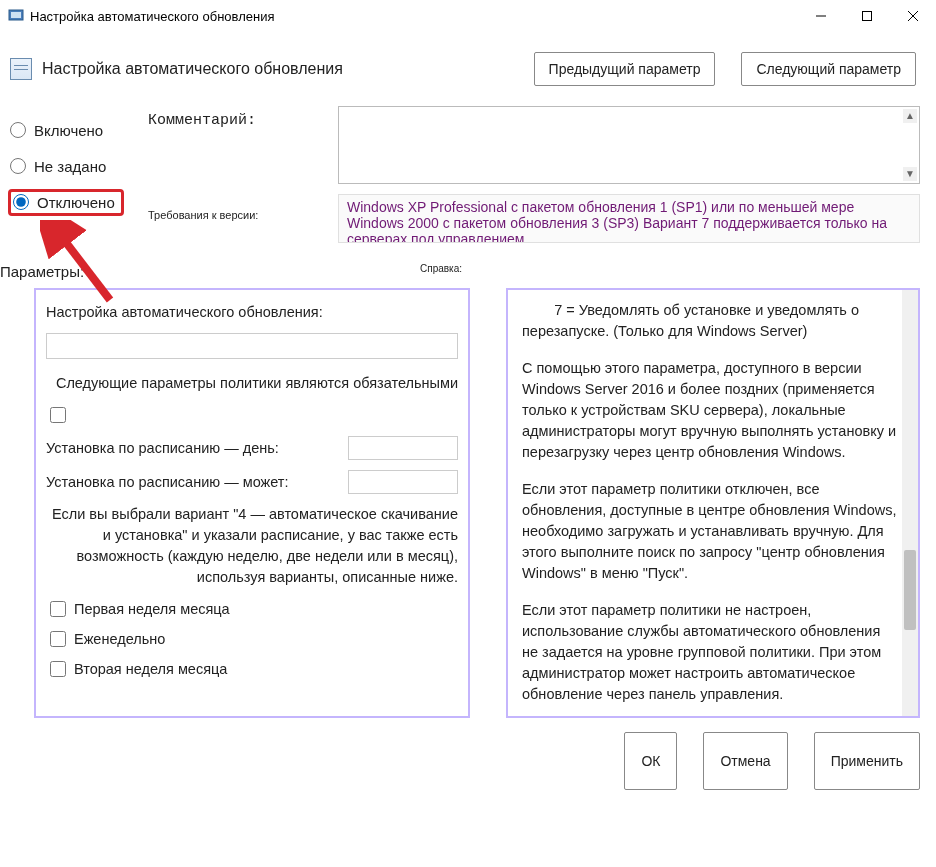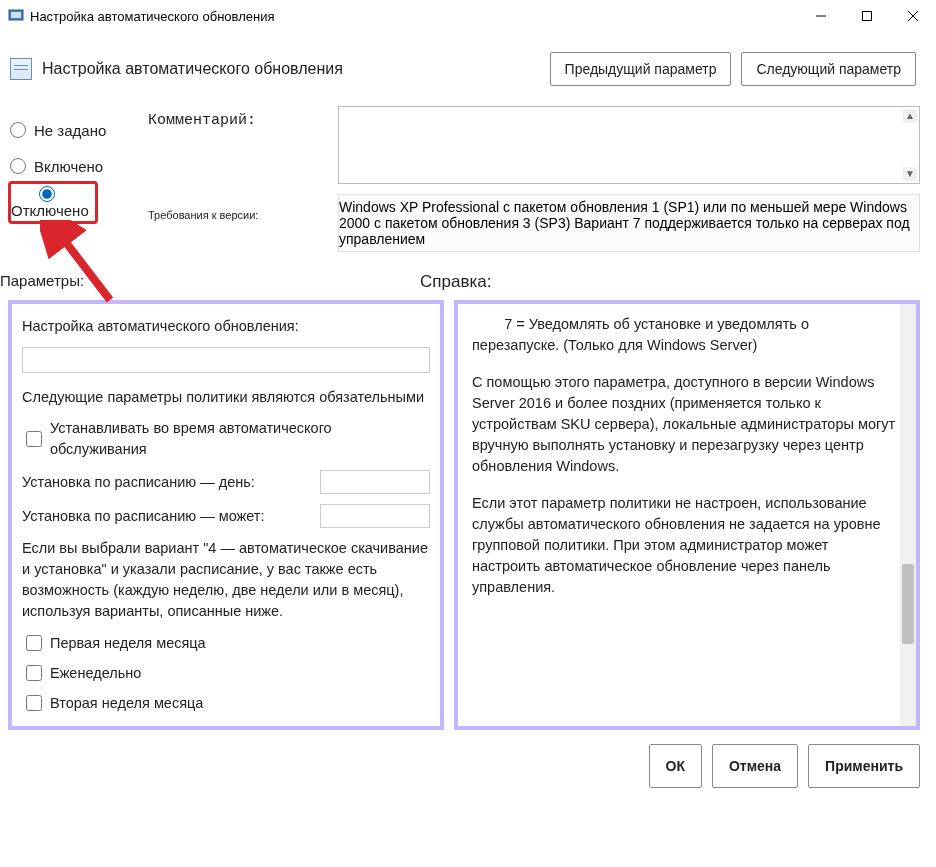--- a/index.html
+++ b/index.html
@@ -13,60 +13,60 @@
   .winbtn { width: 46px; height: 32px; display:flex; align-items:center; justify-content:center; }
   .winbtn svg { stroke: #000; }
 
   
   .subheader { display:flex; align-items:center; padding: 20px 20px 10px 10px; }
   .subheader .doc-icon { width:22px; height:22px; margin-right:10px; border:1px solid #6a8caf; background: linear-gradient(#eaf2fb,#dbe7f5); display:inline-block; position:relative; }
   .subheader .doc-icon::after { content:""; position:absolute; left:3px; right:3px; top:10px; border-top:1px solid #6a8caf; }
   .subheader .doc-icon::before { content:""; position:absolute; left:3px; right:3px; top:6px; border-top:1px solid #6a8caf; }
   .subheader .subtitle { flex:1; font-size:16px; }
   .navbtns { display:flex; gap:10px; margin-left:auto; }
-  .btn { border:1px solid #888; background:#fff; border-radius:2px; padding:8px 14px; font-size:14px; cursor:default; }
-  .btn.small { padding:13px 16px;font-weight:bold; }
+  .btn { border:1px solid #888; background:#fff; border-radius:2px; padding:8px 14px; font-size:14px; cursor:default;margin-left:16px; }
+  .btn.small { padding:20px 16px; }
 
   
   .top-area { display:flex; padding: 10px 16px 0 8px; }
   .radios { width: 140px; padding-top:6px; }
   .radio-row { display:flex; align-items:center; height:36px; }
   .radio-row input { width:16px; height:16px; margin:0 8px 0 2px; accent-color:#0067c0; }
   .radio-row label { font-size:15px; }
-  .highlight-box { border:3px solid #d8262c; border-radius:4px; padding:2px 6px 2px 0; display:inline-flex; align-items:center;flex-direction:column; }
+  .highlight-box { border:3px solid #d8262c; border-radius:4px; padding:2px 6px 2px 0; display:inline-flex; align-items:center; }
 
   .midcol { width: 190px; padding-top:6px; }
   .midlabel { font-size:15px; margin-bottom: 80px; font-family: Liberation Mono, monospace; }
   .midlabel2 { font-size:11px; }
 
   .rightcol { flex:1; display:flex; flex-direction:column; }
   .comment-box { border:1px solid #bbb; height:78px; position:relative; background:#fff; margin-bottom:10px; }
   .scroll-arrow { position:absolute; right:2px; width:14px; height:14px; font-size:10px; color:#666; text-align:center; line-height:14px; background:#f0f0f0; }
   .scroll-arrow.up { top:2px; }
   .scroll-arrow.down { bottom:2px; }
-  .req-box { border:1px solid #e0e0e0; font-size:14px; padding:4px 0; color:#000000; height:58px; overflow:hidden; background:#fafafa; }
+  .req-box { border:1px solid #e0e0e0; font-size:14px; padding:4px 8px; color:#701a75; height:49px; overflow:hidden; background:#fafafa; }
 
   
   .section-labels { display:flex; padding: 20px 16px 8px 0; }
   .section-labels .lbl-left { width: 420px; font-size:15px; }
-  .section-labels .lbl-right { font-size:17px; }
+  .section-labels .lbl-right { font-size:10px; }
 
   
   .panes { display:flex; padding: 0 16px 0 8px; gap:10px; height:430px; }
-  .pane { border:4px solid #c4b5fd; overflow:hidden; position:relative; }
+  .pane { border:2px solid #c4b5fd; overflow:hidden; position:relative;margin-left:26px; }
   .pane-left { width: 436px; }
   .pane-right { flex:1; }
   .pane-inner { padding:12px 10px; font-size:14.5px; line-height:1.45; }
   .pane-right .pane-inner { padding:10px 20px 10px 14px; }
   .pane-right .scrollbar { position:absolute; right:0; top:0; bottom:0; width:16px; background:#f0f0f0; }
   .pane-right .thumb { position:absolute; right:2px; width:12px; top:260px; height:80px; background:#c0c0c0; border-radius:2px; }
 
   .option-title { margin-bottom:10px; }
   .text-input { border:1px solid #ccc; height:26px; width:100%; margin-bottom:14px; background:#fff; }
-  .follow-text { margin-bottom:10px; }
+  .follow-text { margin-bottom:10px;text-align:right; }
   .chk-row { display:flex; align-items:center; margin:8px 0; }
   .chk-row input { width:16px; height:16px; margin-right:8px; border-radius:4px; }
   .sched-row { display:flex; align-items:center; margin:10px 0; }
   .sched-row .lbl { flex:1; }
   .sched-row .inp { width:110px; height:24px; border:1px solid #ccc; }
 
   .para { margin-bottom:16px; white-space:pre-wrap; }
 
   
   .footer { display:flex; justify-content:flex-end; gap:10px; padding:14px 16px 0 0; }
@@ -114,25 +114,25 @@
   <div class="navbtns">
     <div class="btn">Предыдущий параметр</div>
     <div class="btn">Следующий параметр</div>
   </div>
 </div>
 
 <div class="top-area">
   <div class="radios">
     <div class="radio-row">
       <input type="radio" name="st" style="">
-      <label>Не задано</label>
+      <label>Включено</label>
     </div>
     <div class="radio-row">
       <input type="radio" name="st" style="">
-      <label>Включено</label>
+      <label>Не задано</label>
     </div>
     <div class="radio-row">
       <span class="highlight-box">
         <input type="radio" name="st" checked="" style="">
         <label>Отключено</label>
       </span>
     </div>
   </div>
 
   <div class="midcol">
@@ -156,21 +156,20 @@
 </div>
 
 <div class="panes">
   <div class="pane pane-left">
     <div class="pane-inner">
       <div class="option-title">Настройка автоматического обновления:</div>
       <div class="text-input"></div>
       <div class="follow-text">Следующие параметры политики являются обязательными</div>
       <div class="chk-row">
         <input type="checkbox" style="">
-        <span>Устанавливать во время автоматического обслуживания</span>
       </div>
       <div class="sched-row">
         <span class="lbl">Установка по расписанию — день:</span>
         <span class="inp"></span>
       </div>
       <div class="sched-row">
         <span class="lbl">Установка по расписанию — может:</span>
         <span class="inp"></span>
       </div>
       <div class="follow-text">Если вы выбрали вариант "4 — автоматическое скачивание и установка" и указали расписание, у вас также есть возможность (каждую неделю, две недели или в месяц), используя варианты, описанные ниже.</div>
@@ -186,20 +185,21 @@
         <input type="checkbox" style="">
         <span>Вторая неделя месяца</span>
       </div>
     </div>
   </div>
 
   <div class="pane pane-right">
     <div class="pane-inner">
       <div class="para">        7 = Уведомлять об установке и уведомлять о перезапуске. (Только для Windows Server)</div>
       <div class="para">С помощью этого параметра, доступного в версии Windows Server 2016 и более поздних (применяется только к устройствам SKU сервера), локальные администраторы могут вручную выполнять установку и перезагрузку через центр обновления Windows.</div>
+      <div class="para">Если этот параметр политики отключен, все обновления, доступные в центре обновления Windows, необходимо загружать и устанавливать вручную. Для этого выполните поиск по запросу "центр обновления Windows" в меню "Пуск".</div>
       <div class="para">Если этот параметр политики не настроен, использование службы автоматического обновления не задается на уровне групповой политики. При этом администратор может настроить автоматическое обновление через панель управления.</div>
     </div>
     <div class="scrollbar">
       <div class="thumb"></div>
     </div>
   </div>
 </div>
 
 <div class="footer">
   <div class="btn small">ОК</div>

